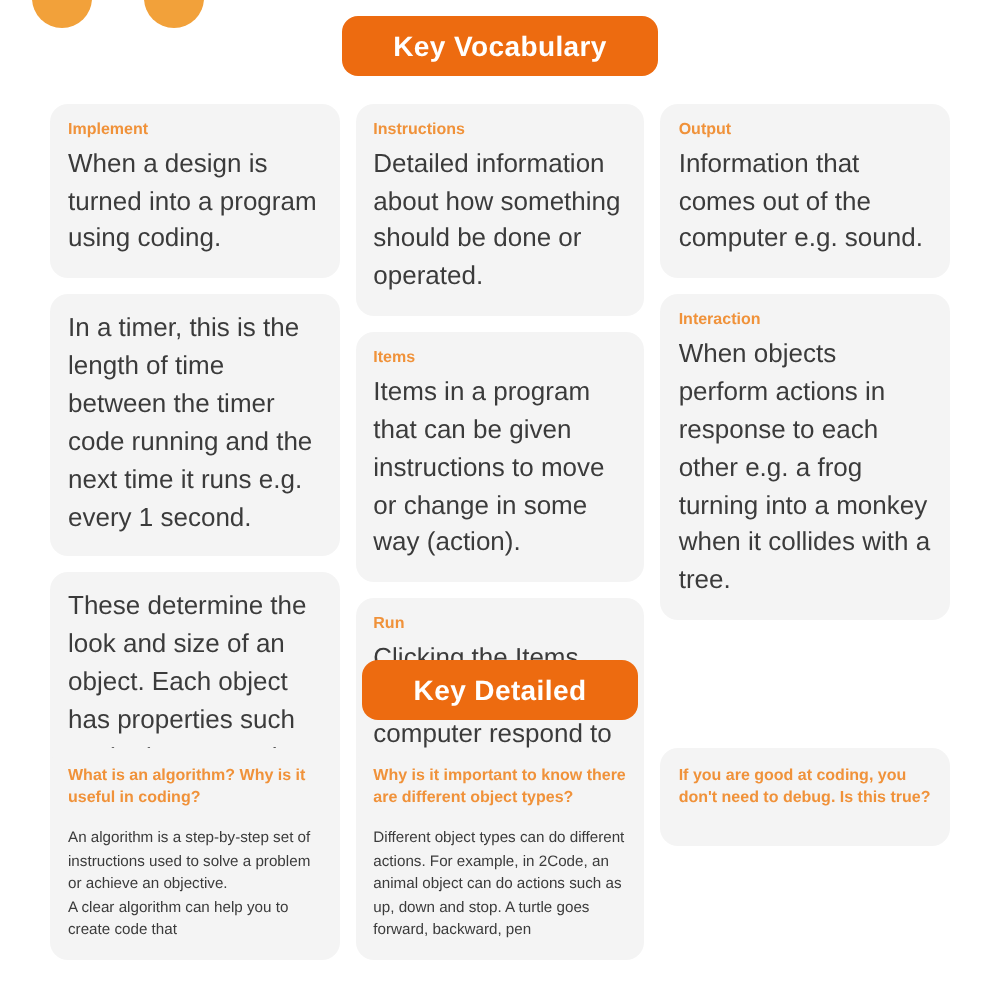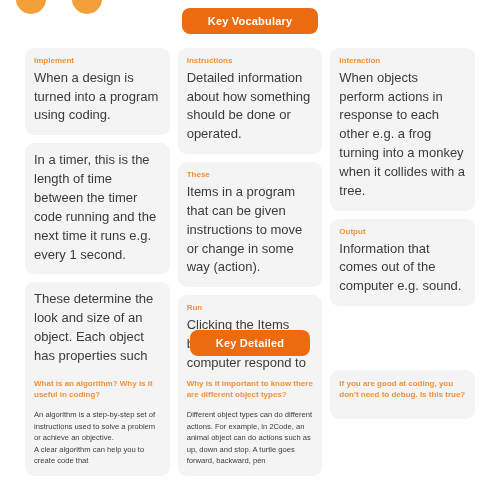--- a/index.html
+++ b/index.html
@@ -38,21 +38,21 @@
   }
 
   
   .pill-row {
     display: flex;
     justify-content: center;
   }
   .pill {
     background: #ed6b10;
     color: #ffffff;
-    font-size: 11px;
+    font-size: 14px;
     font-weight: bold;
     letter-spacing: .2px;
     border-radius: 8px;
     padding: 7px 26px;
     text-align: center;
     min-width: 110px;
     box-sizing: border-box;
   }
 
   
@@ -154,37 +154,37 @@
           <span class="card-body">These determine the look and size of an object. Each object has properties such as the image, scale and position of the object.</span>
         </div>
       </div>
 
       <div class="col">
         <div class="card">
           <span class="card-title">Instructions</span>
           <span class="card-body">Detailed information about how something should be done or operated.</span>
         </div>
         <div class="card">
-          <span class="card-title">These</span>
+          <span class="card-title">Items</span>
           <span class="card-body">Items in a program that can be given instructions to move or change in some way (action).</span>
         </div>
         <div class="card">
           <span class="card-title">Run</span>
           <span class="card-body">Clicking the Items button to make the computer respond to the code.</span>
         </div>
       </div>
 
       <div class="col">
         <div class="card">
+          <span class="card-title">Output</span>
+          <span class="card-body">Information that comes out of the computer e.g. sound.</span>
+        </div>
+        <div class="card">
           <span class="card-title">Interaction</span>
           <span class="card-body">When objects perform actions in response to each other e.g. a frog turning into a monkey when it collides with a tree.</span>
-        </div>
-        <div class="card">
-          <span class="card-title">Output</span>
-          <span class="card-body">Information that comes out of the computer e.g. sound.</span>
         </div>
       </div>
 
     </div>
   </section>
 
   <section class="questions-section">
     <div class="pill-row">
       <div class="pill">Key Detailed</div>
     </div>

